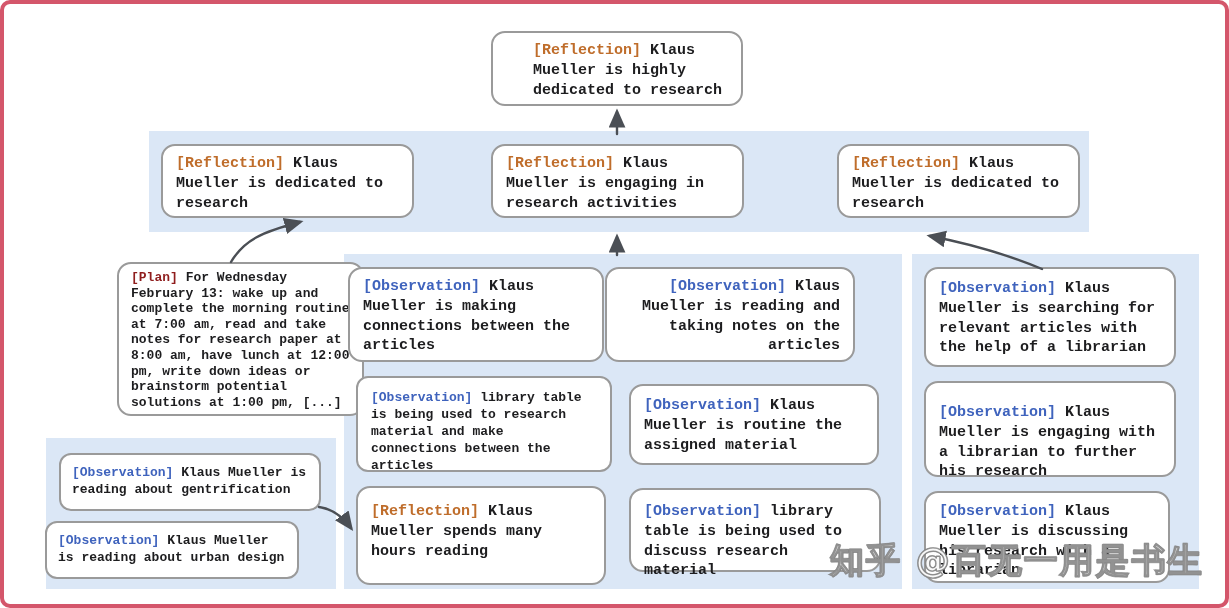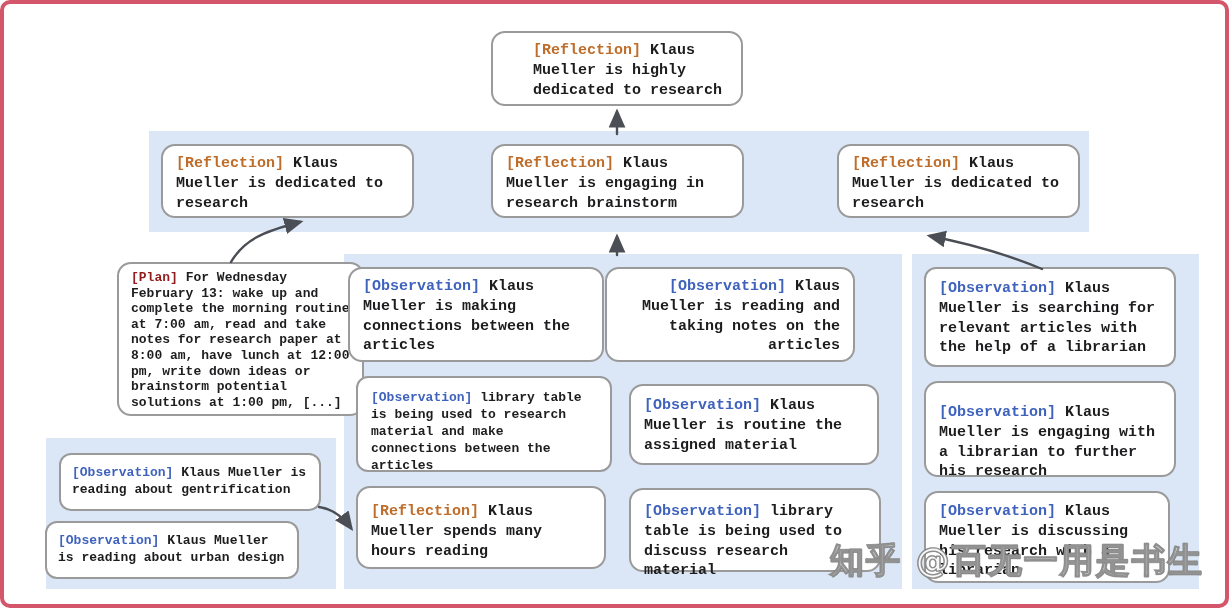--- a/index.html
+++ b/index.html
@@ -71,21 +71,21 @@
   <span>Klaus Mueller is highly dedicated to research</span>
 </div>
 
 <div class="node" style="left:157px; top:140px; width:253px; height:74px;">
   <span class="tag reflection">[Reflection]</span>
   <span>Klaus Mueller is dedicated to research</span>
 </div>
 
 <div class="node" style="left:487px; top:140px; width:253px; height:74px;">
   <span class="tag reflection">[Reflection]</span>
-  <span>Klaus Mueller is engaging in research brainstorm</span>
+  <span>Klaus Mueller is engaging in research activities</span>
 </div>
 
 <div class="node" style="left:833px; top:140px; width:243px; height:74px;">
   <span class="tag reflection">[Reflection]</span>
   <span>Klaus Mueller is dedicated to research</span>
 </div>
 
 <div class="node plan" style="left:65px; top:258px; width:247px; height:154px;margin-left:48px;">
   <span class="tag plan">[Plan]</span>
   <span>For Wednesday February 13: wake up and complete the morning routine at 7:00 am, read and take notes for research paper at 8:00 am, have lunch at 12:00 pm, write down ideas or brainstorm potential solutions at 1:00 pm, [...]</span>
@@ -114,31 +114,31 @@
 <div class="node small" style="left:352px; top:372px; width:256px; height:96px; padding:12px 13px;">
   <span class="tag observation">[Observation]</span>
   <span>library table is being used to research material and make connections between the articles</span>
 </div>
 
 <div class="node" style="left:625px; top:380px; width:250px; height:81px; padding:10px 13px;">
   <span class="tag observation">[Observation]</span>
   <span>Klaus Mueller is routine the assigned material</span>
 </div>
 
-<div class="node" style="left:352px; top:482px; width:250px; height:83px; padding:14px 13px;">
+<div class="node" style="left:352px; top:482px; width:250px; height:99px; padding:14px 13px;">
   <span class="tag reflection">[Reflection]</span>
   <span>Klaus Mueller spends many hours reading</span>
 </div>
 
 <div class="node" style="left:625px; top:484px; width:252px; height:84px; padding:12px 13px;">
   <span class="tag observation">[Observation]</span>
   <span>library table is being used to discuss research material</span>
 </div>
 
-<div class="node" style="left:920px; top:263px; width:252px; height:100px; padding:10px 13px;border-radius:12px;">
+<div class="node" style="left:920px; top:263px; width:252px; height:100px; padding:10px 13px;">
   <span class="tag observation">[Observation]</span>
   <span>Klaus Mueller is searching for relevant articles with the help of a librarian</span>
 </div>
 
 <div class="node" style="left:920px; top:377px; width:252px; height:96px; padding:20px 13px;">
   <span class="tag observation">[Observation]</span>
   <span>Klaus Mueller is engaging with a librarian to further his research</span>
 </div>
 
 <div class="node" style="left:920px; top:487px; width:246px; height:92px; padding:9px 13px;">

